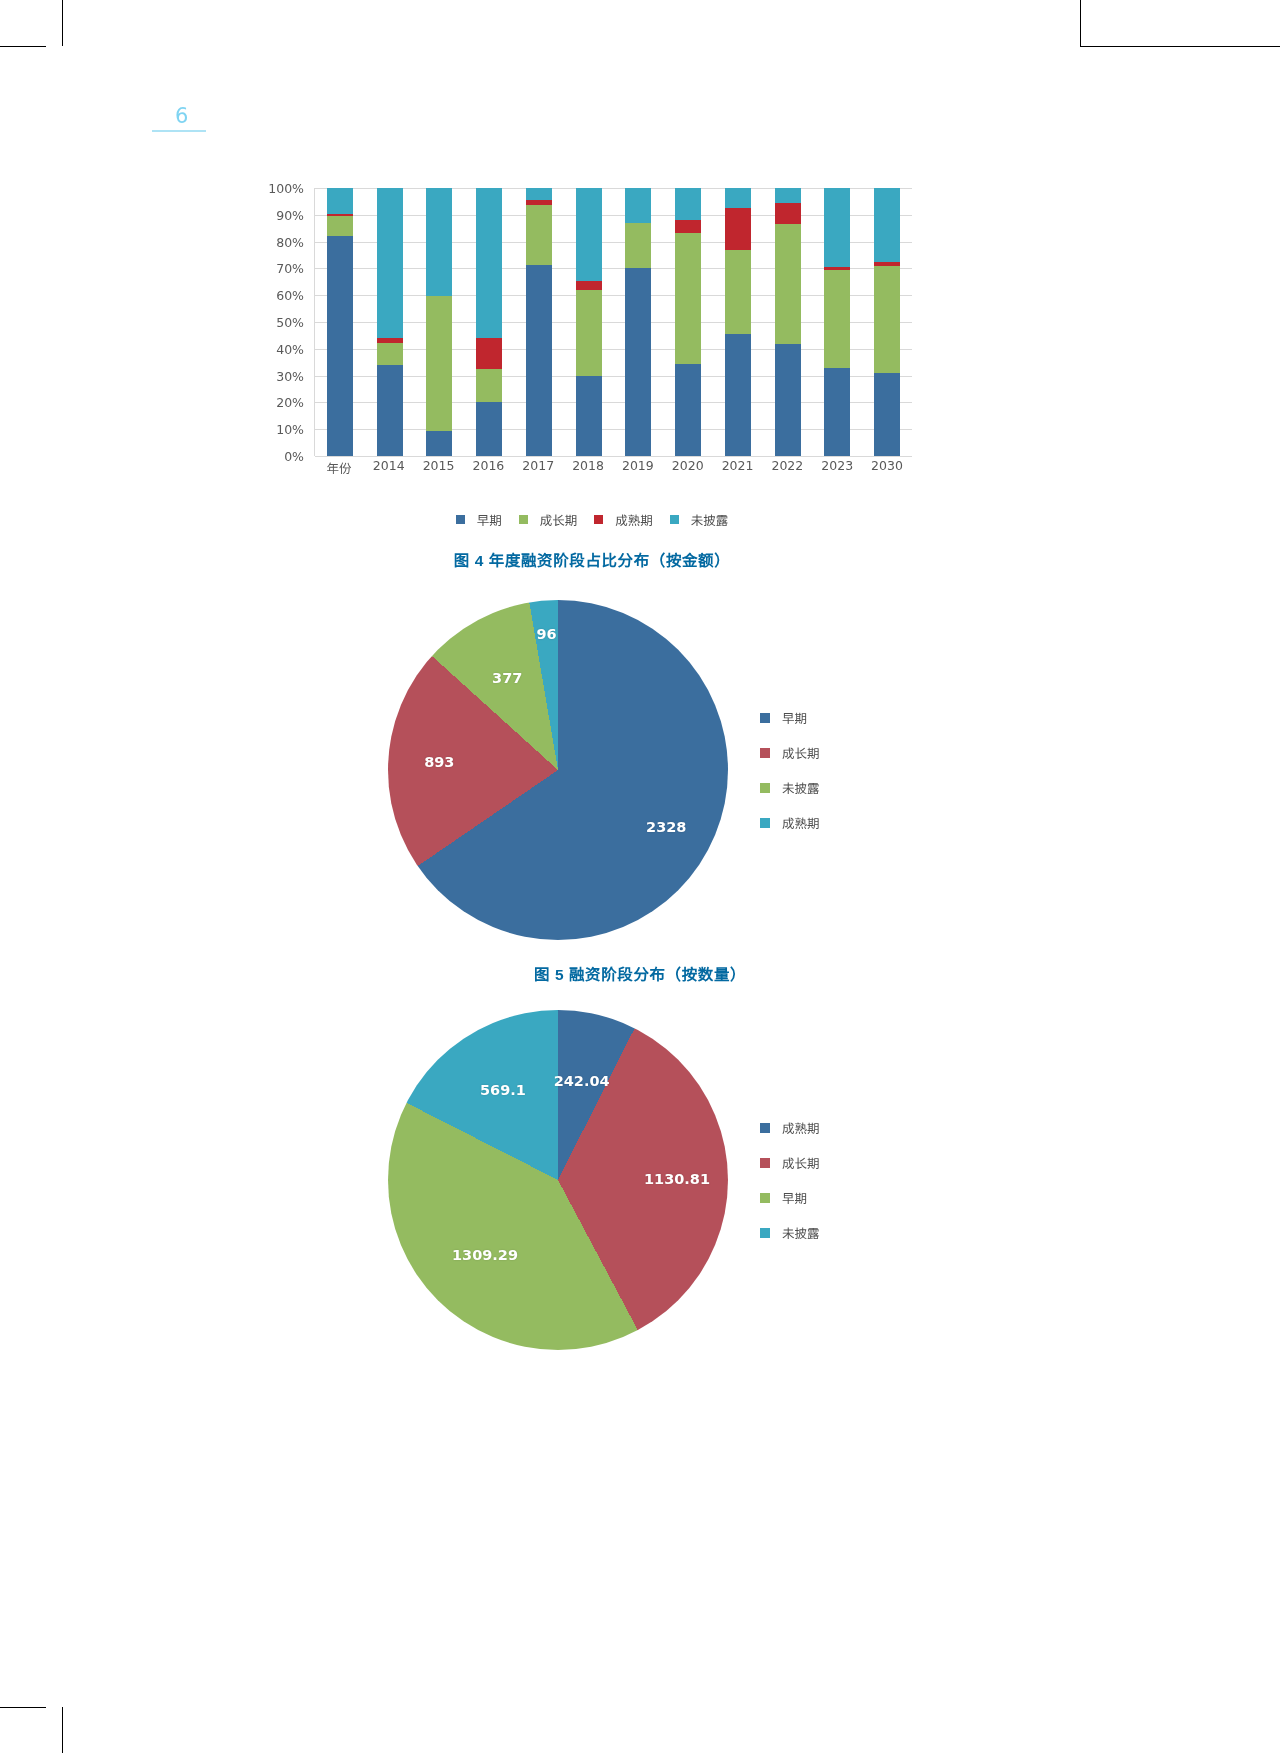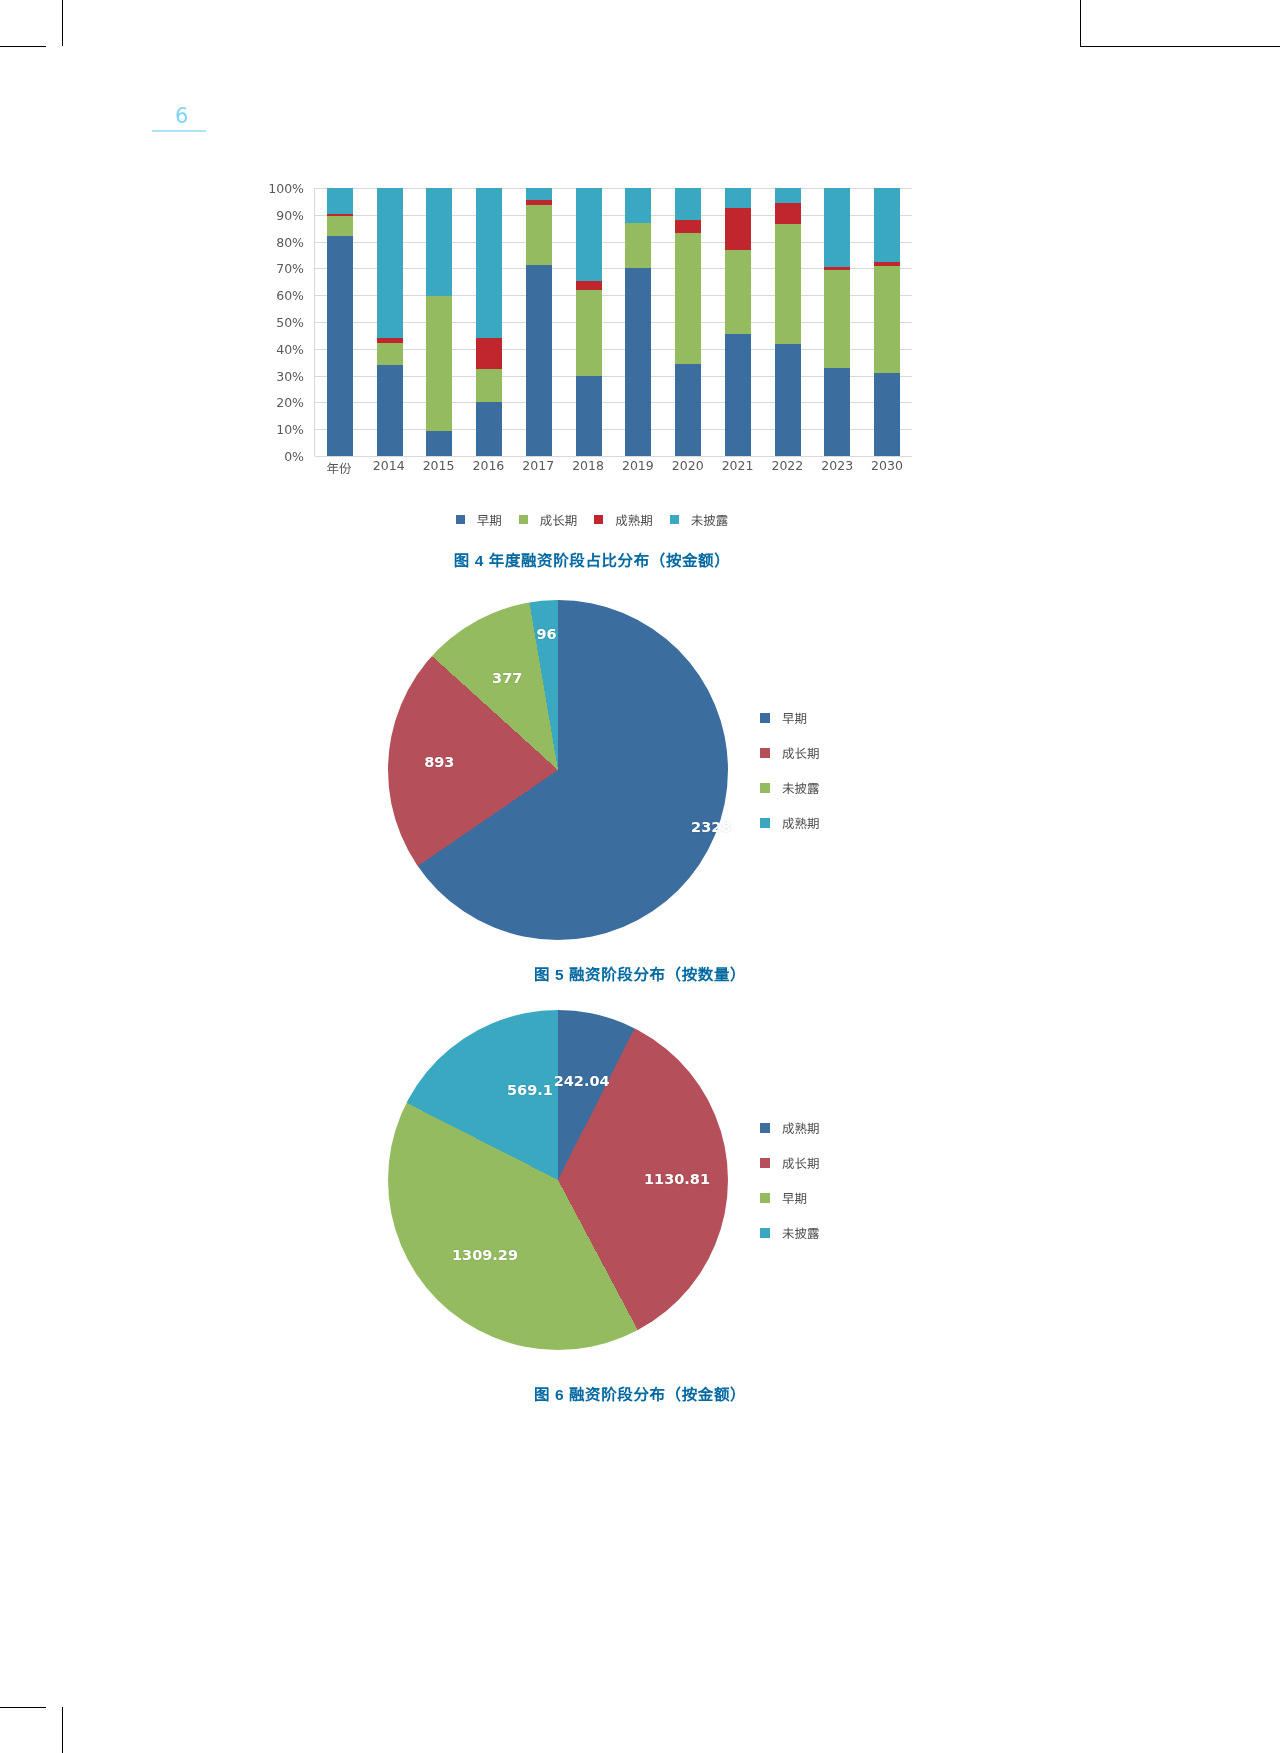--- a/index.html
+++ b/index.html
@@ -323,21 +323,21 @@
           <span>未披露</span>
         </div>
       </div>
   </div>
   <div class="fig-caption">图 4 年度融资阶段占比分布（按金额）</div>
 </div>
 
 <div class="figure" id="fig5">
   <div class="pie-wrap">
     <div class="pie" id="fig5-pie" style="background: conic-gradient(rgb(59, 110, 158) 0deg, rgb(59, 110, 158) 235.614deg, rgb(181, 80, 90) 235.614deg, rgb(181, 80, 90) 312.128deg, rgb(148, 187, 96) 312.128deg, rgb(148, 187, 96) 350.284deg, rgb(58, 168, 193) 350.284deg, rgb(58, 168, 193) 360deg);">
-        <div class="pie-label" style="left: 278.266px; top: 227.099px; margin-left: 45px;">2328</div>
+        <div class="pie-label" style="left: 278.266px; top: 227.099px;">2328</div>
         <div class="pie-label" style="left: 51.2715px; top: 161.966px;">893</div>
         <div class="pie-label" style="left: 119.233px; top: 77.6319px;">377</div>
         <div class="pie-label" style="left: 158.483px; top: 34.4886px;">96</div>
       </div>
     <div class="pie-legend" id="fig5-legend">
         <div class="legend-item">
           <span class="legend-swatch" style="background: rgb(59, 110, 158);"></span>
           <span>早期</span>
         </div>
         <div class="legend-item">
@@ -356,35 +356,34 @@
   </div>
   <div class="fig-caption">图 5 融资阶段分布（按数量）</div>
 </div>
 
 <div class="figure" id="fig6">
   <div class="pie-wrap">
     <div class="pie" id="fig6-pie" style="background: conic-gradient(rgb(59, 110, 158) 0deg, rgb(59, 110, 158) 26.8deg, rgb(181, 80, 90) 26.8deg, rgb(181, 80, 90) 152.012deg, rgb(148, 187, 96) 152.012deg, rgb(148, 187, 96) 296.985deg, rgb(58, 168, 193) 296.985deg, rgb(58, 168, 193) 360deg);">
         <div class="pie-label" style="left: 193.639px; top: 70.7769px;">242.04</div>
         <div class="pie-label" style="left: 288.994px; top: 168.766px;">1130.81</div>
         <div class="pie-label" style="left: 97px; top: 245.179px;">1309.29</div>
-        <div class="pie-label" style="left: 114.917px; top: 80.1388px; margin-left: 27px;">569.1</div>
+        <div class="pie-label" style="left: 114.917px; top: 80.1388px;">569.1</div>
       </div>
     <div class="pie-legend" id="fig6-legend">
         <div class="legend-item">
           <span class="legend-swatch" style="background: rgb(59, 110, 158);"></span>
           <span>成熟期</span>
         </div>
         <div class="legend-item">
           <span class="legend-swatch" style="background: rgb(181, 80, 90);"></span>
           <span>成长期</span>
         </div>
         <div class="legend-item">
           <span class="legend-swatch" style="background: rgb(148, 187, 96);"></span>
           <span>早期</span>
         </div>
         <div class="legend-item">
           <span class="legend-swatch" style="background: rgb(58, 168, 193);"></span>
           <span>未披露</span>
         </div>
       </div>
   </div>
-  <div class="fig-caption">图 6 融资阶段分布（按金额）</div>
 </div>
 
 </body></html>

